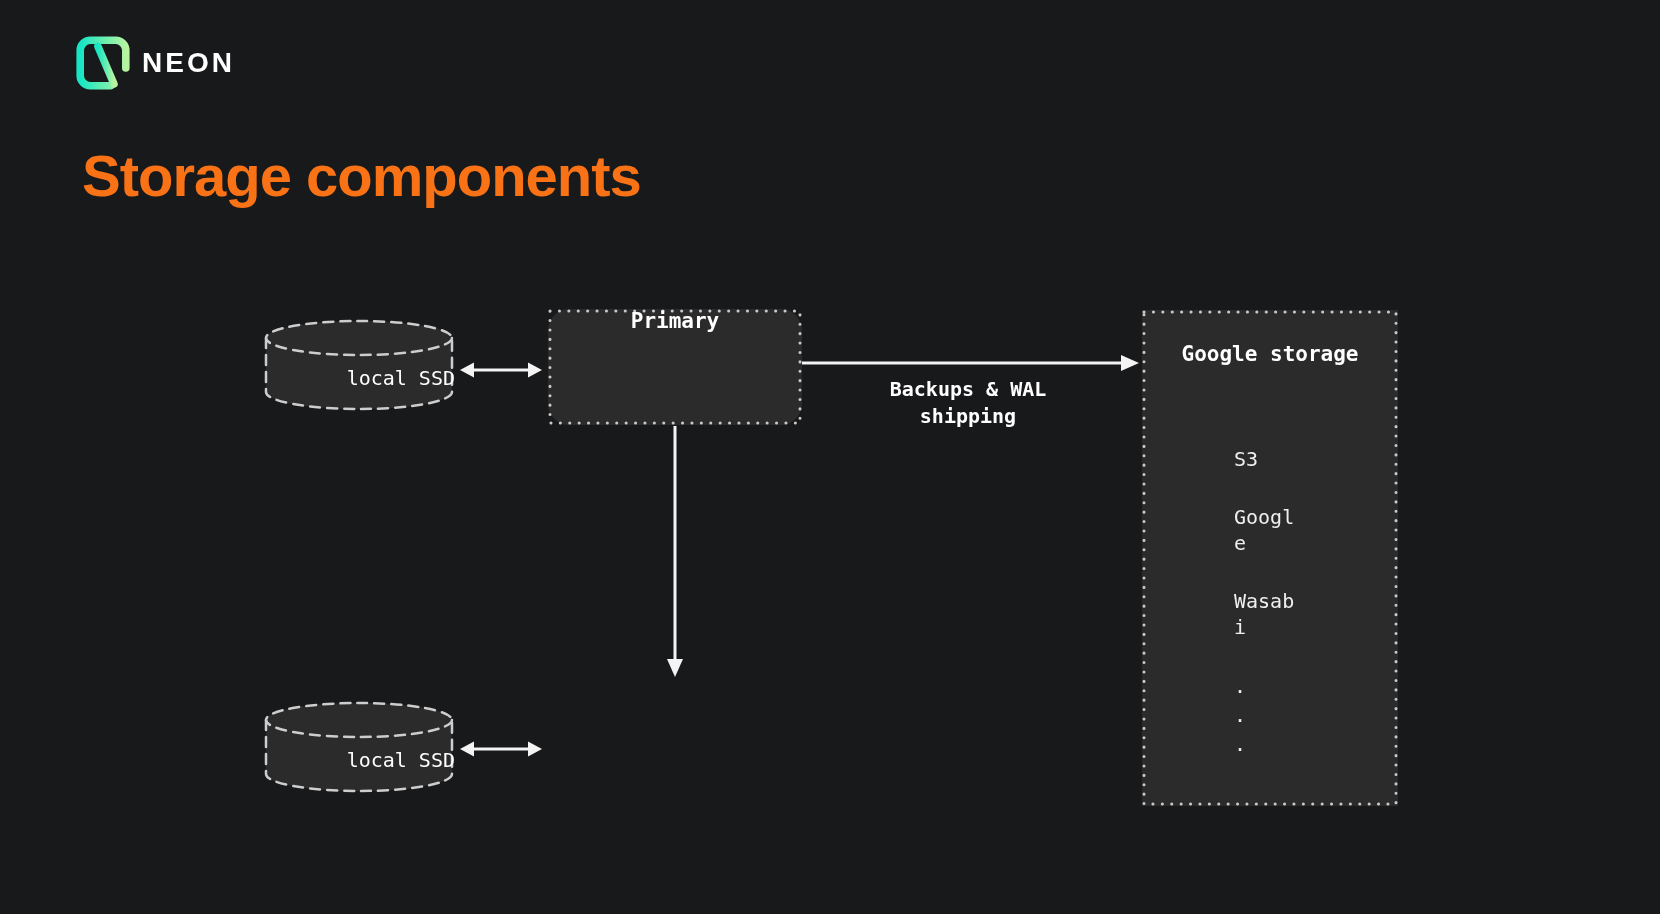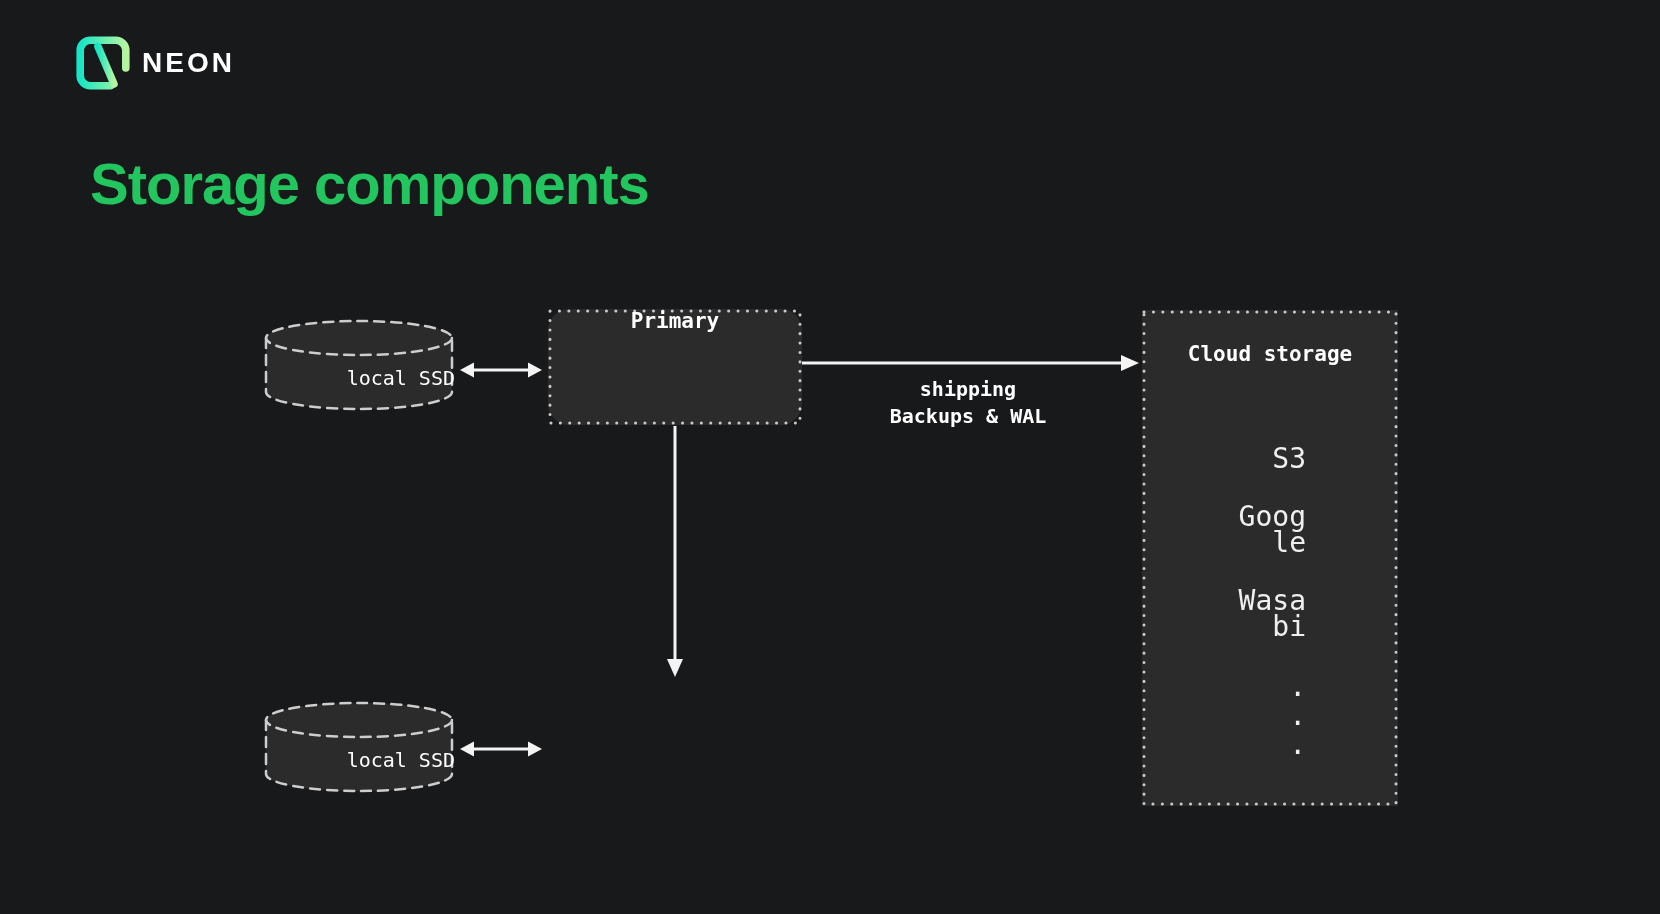--- a/index.html
+++ b/index.html
@@ -10,23 +10,23 @@
   }
   
   .brand{position:absolute;left:76px;top:36px;display:flex;align-items:center;gap:12px;}
   .logo{width:54px;height:54px;display:block;}
   .wordmark{
     font-family:"Liberation Sans","DejaVu Sans",sans-serif;
     font-weight:700;font-size:28px;letter-spacing:3px;color:#ffffff;
   }
   
   .title{
-    position:absolute;left:78px;top:138px;margin:12px;
+    position:absolute;left:78px;top:138px;margin:4px;
     font-family:"Liberation Sans","DejaVu Sans",sans-serif;
-    font-weight:700;font-size:58px;letter-spacing:-1px;color:#22c55e;
+    font-weight:700;font-size:58px;letter-spacing:-1px;color:#f97316;
   }
   
   .cyl{position:absolute;width:192px;height:94px;}
   .cyl-top{left:263px;top:318px;}
   .cyl-bottom{left:263px;top:700px;}
   .cyl svg{position:absolute;left:0;top:0;}
   .cyl-fill{fill:#2b2b2c;}
   .cyl-dash{fill:none;stroke:#cdcdcd;stroke-width:2.5;stroke-dasharray:10 7;stroke-linecap:round;}
   .cyl-label{
     position:absolute;left:0;right:0;top:48px;text-align:right;
@@ -39,22 +39,22 @@
   .node-cloud{left:1142px;top:310px;width:256px;height:496px;display:flex;flex-direction:column;align-items:center;}
   .dotted-border{position:absolute;left:0;top:0;width:100%;height:100%;pointer-events:none;}
   .dotted-border rect{
     fill:none;stroke:#c9c9c9;stroke-width:3;
     stroke-dasharray:0.1 9.3;stroke-linecap:round;
   }
   .node-label{font-weight:700;font-size:21px;color:#ffffff;position:relative;}
   
   .cloud-title{margin-top:32px;font-weight:700;font-size:21px;color:#ffffff;position:relative;}
   .cloud-items{
-    margin-top:80px;width:72px;text-align:right;position:relative;
-    font-size:28px;line-height:26px;color:#efefef;word-break:break-all;
+    margin-top:80px;width:72px;text-align:left;position:relative;
+    font-size:20px;line-height:26px;color:#efefef;word-break:break-all;
   }
   .cloud-item{margin-bottom:32px;}
   .cloud-dots{margin-top:26px;line-height:29px;}
   
   .arrow{position:absolute;}
   .arrow line{stroke:#f4f4f4;stroke-width:3;}
   .arrow polygon{fill:#f4f4f4;}
   .arrow-dbl-top{left:458px;top:358px;}
   .arrow-dbl-bottom{left:458px;top:737px;}
   .arrow-backup{left:802px;top:351px;}
@@ -109,21 +109,21 @@
       <rect x="2" y="2" width="250" height="112"></rect>
     </svg>
     <span class="node-label">Primary</span>
   </div>
 
 
   <div class="node node-cloud">
     <svg class="dotted-border" width="256" height="496" viewBox="0 0 256 496">
       <rect x="2" y="2" width="252" height="492"></rect>
     </svg>
-    <span class="cloud-title">Cloud storage</span>
+    <span class="cloud-title">Google storage</span>
     <div class="cloud-items">
       <div class="cloud-item">S3</div>
       <div class="cloud-item">Google</div>
       <div class="cloud-item">Wasabi</div>
       <div class="cloud-dots">
         <div>.</div>
         <div>.</div>
         <div>.</div>
       </div>
     </div>
@@ -140,22 +140,22 @@
     <polygon points="2,12 16,4.5 16,19.5"></polygon>
     <polygon points="84,12 70,4.5 70,19.5"></polygon>
   </svg>
 
   <svg class="arrow arrow-backup" width="338" height="24" viewBox="0 0 338 24">
     <line x1="0" y1="12" x2="320" y2="12"></line>
     <polygon points="337,12 319,4 319,20"></polygon>
   </svg>
 
   <div class="backup-label">
+    <div>Backups &amp; WAL</div>
     <div>shipping</div>
-    <div>Backups &amp; WAL</div>
   </div>
 
   <svg class="arrow arrow-replication" width="24" height="252" viewBox="0 0 24 252">
     <line x1="12" y1="0" x2="12" y2="234"></line>
     <polygon points="12,251 4,233 20,233"></polygon>
   </svg>
 
 </div>
 
 </body></html>

